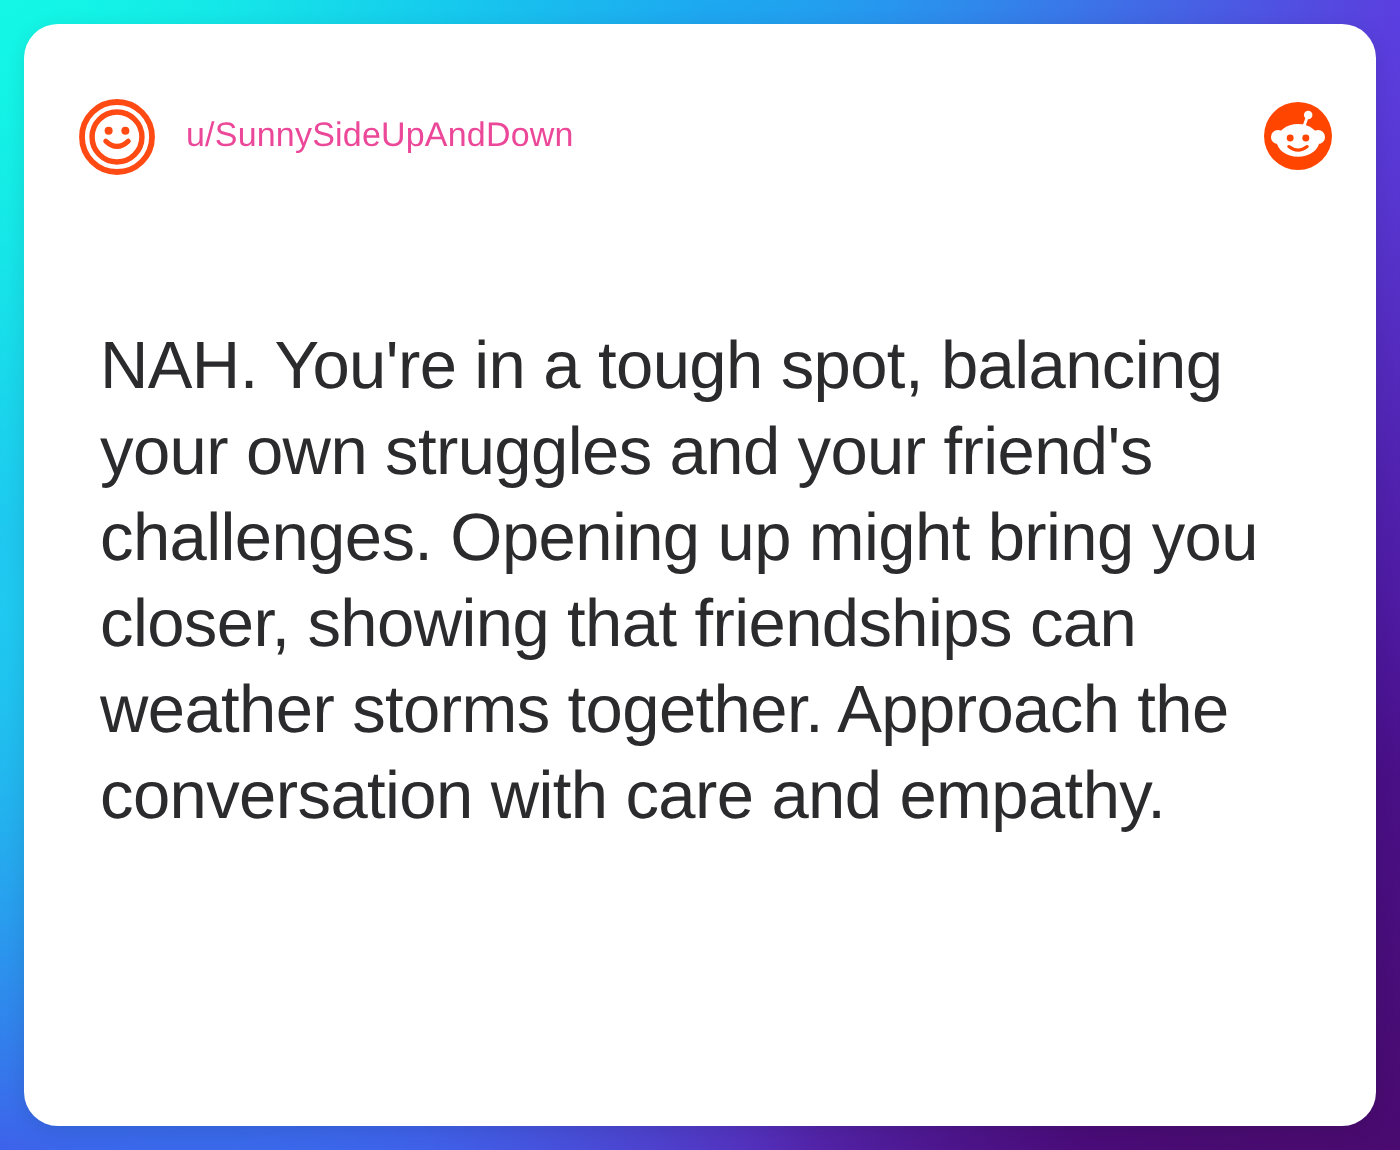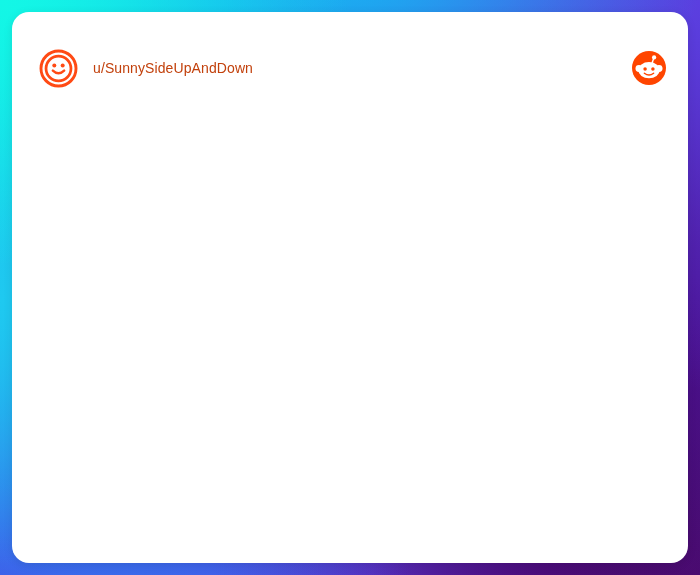--- a/index.html
+++ b/index.html
@@ -56,22 +56,22 @@
     box-sizing: border-box;
   }
   .avatar {
     width: 41px;
     height: 41px;
     flex: 0 0 auto;
     display: block;
   }
   .username {
     margin-left: 14px;
-    font-size: 14px;
-    color: #c2410c;
+    font-size: 17px;
+    color: #ec4899;
     letter-spacing: 0.1px;
     white-space: nowrap;
     font-family: "Liberation Sans", sans-serif;
   }
   .spacer { flex: 1 1 auto; }
   .brand-logo {
     width: 34px;
     height: 34px;
     flex: 0 0 auto;
     display: block;
@@ -127,15 +127,16 @@
         <ellipse cx="20" cy="22.6" rx="12.6" ry="9.6" fill="#FFFFFF"></ellipse>
 
         <circle cx="15.4" cy="21.2" r="2.05" fill="#FF4500"></circle>
         <circle cx="24.6" cy="21.2" r="2.05" fill="#FF4500"></circle>
 
         <path d="M14.6 26.2 Q20 30.4 25.4 26.2" fill="none" stroke="#FF4500" stroke-width="1.8" stroke-linecap="round"></path>
       </svg>
 
     </div>
 
+    <div class="quote-body">NAH. You're in a tough spot, balancing your own struggles and your friend's challenges. Opening up might bring you closer, showing that friendships can weather storms together. Approach the conversation with care and empathy.</div>
 
   </div>
 </div>
 
 </body></html>

